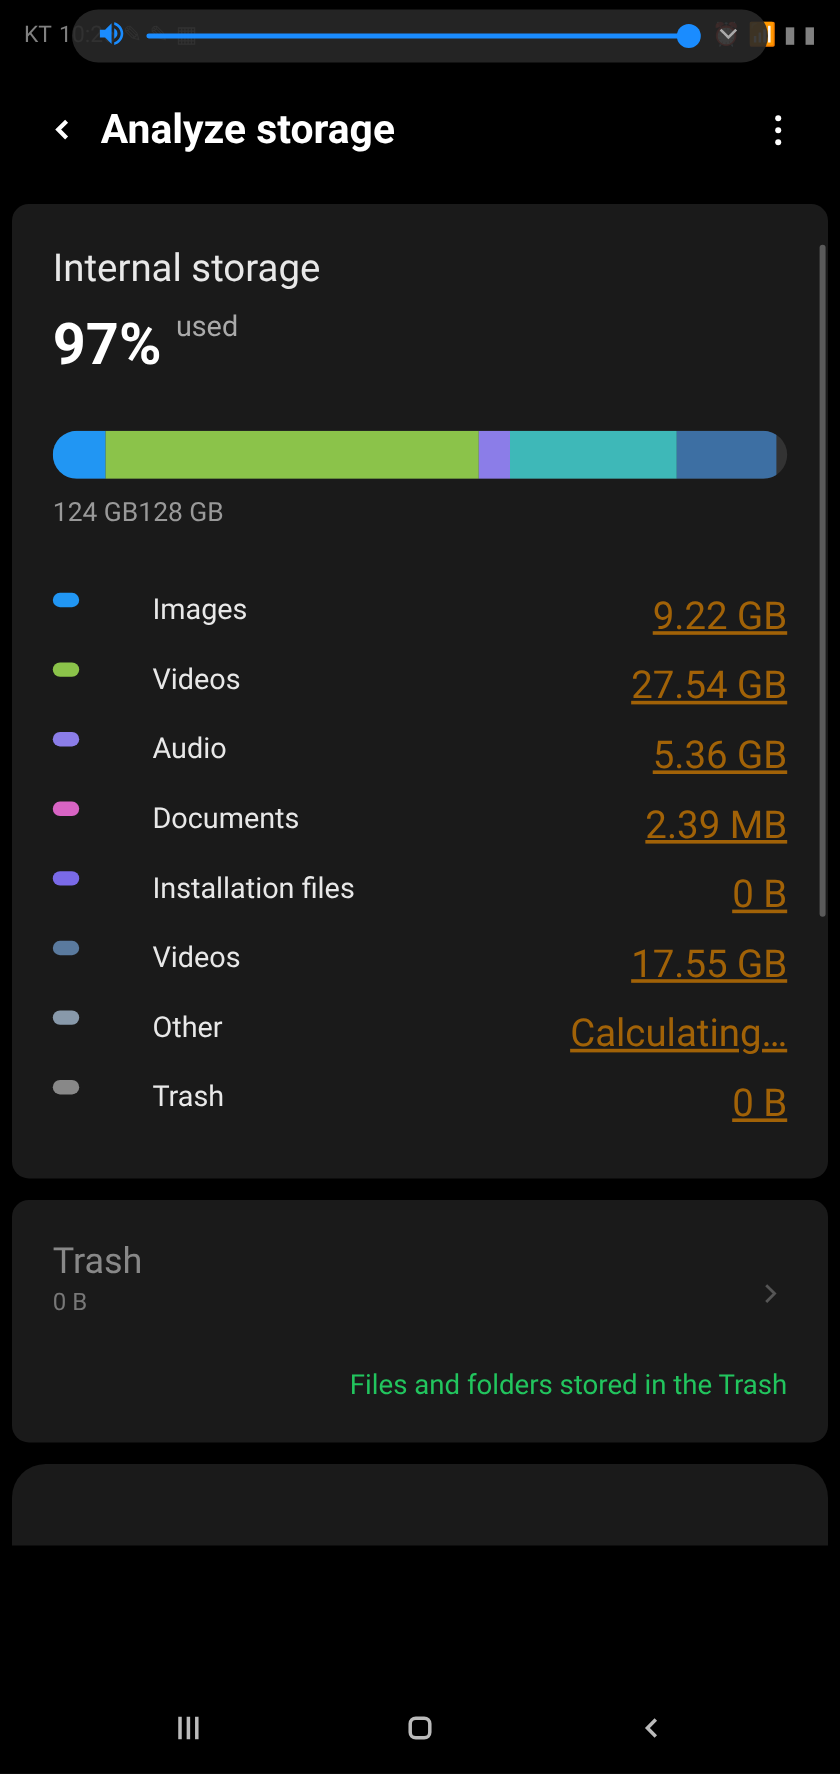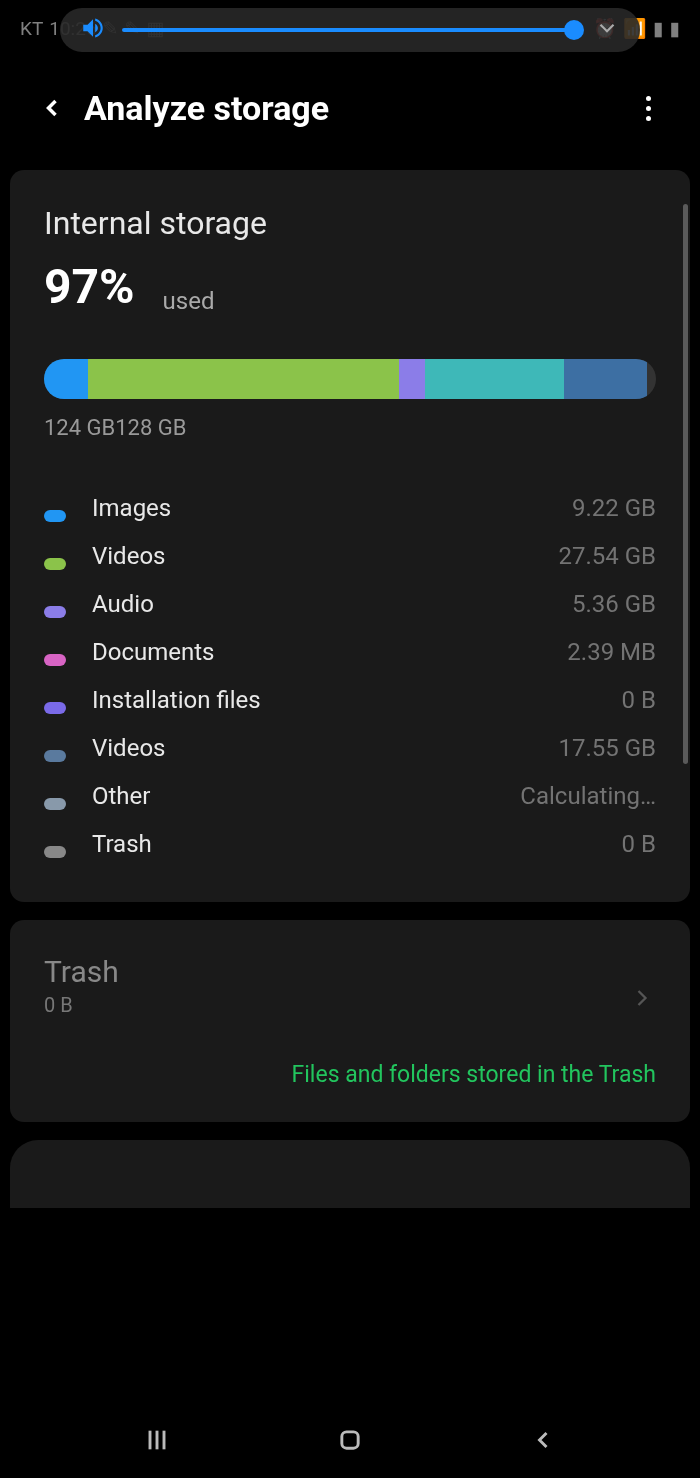--- a/index.html
+++ b/index.html
@@ -133,22 +133,22 @@
       border-radius: 3px;
     }
     .card-title {
       font-size: 32px;
       font-weight: 400;
       color: #e8e8e8;
       margin-bottom: 16px;
     }
     .percent-row {
       display: flex;
-      align-items: flex-end;
-      gap: 28px;
+      align-items: flex-start;
+      gap: 12px;
       margin-bottom: 44px;
     }
     .percent {
       font-size: 48px;
       font-weight: 700;
       color: #fff;
     }
     .used-label {
       font-size: 24px;
       color: #aaa;
@@ -169,37 +169,39 @@
     .storage-labels {
       display: flex;
       color: #999;
       font-size: 22px;
       margin-bottom: 44px;
     }
     
     
     .cat-row {
       display: flex;
-      align-items: flex-end;
+      align-items: flex-start;
       padding: 10px 0;
+      gap: 35px;
     }
     .cat-dot {
       width: 22px;
       height: 12px;
       border-radius: 6px;
       margin-right: 26px;
     }
     .cat-label {
       font-size: 24px;
       color: #e8e8e8;
     }
     .cat-size {
       margin-left: auto;
-      font-size: 24px;
-      color: #737373;
+      font-size: 32px;
+      color: #a16207;
+      text-decoration: underline;
     }
     
     
     .trash-card .card-title {
       color: #888;
       font-size: 30px;
       margin-bottom: 4px;
     }
     .trash-size {
       color: #777;

